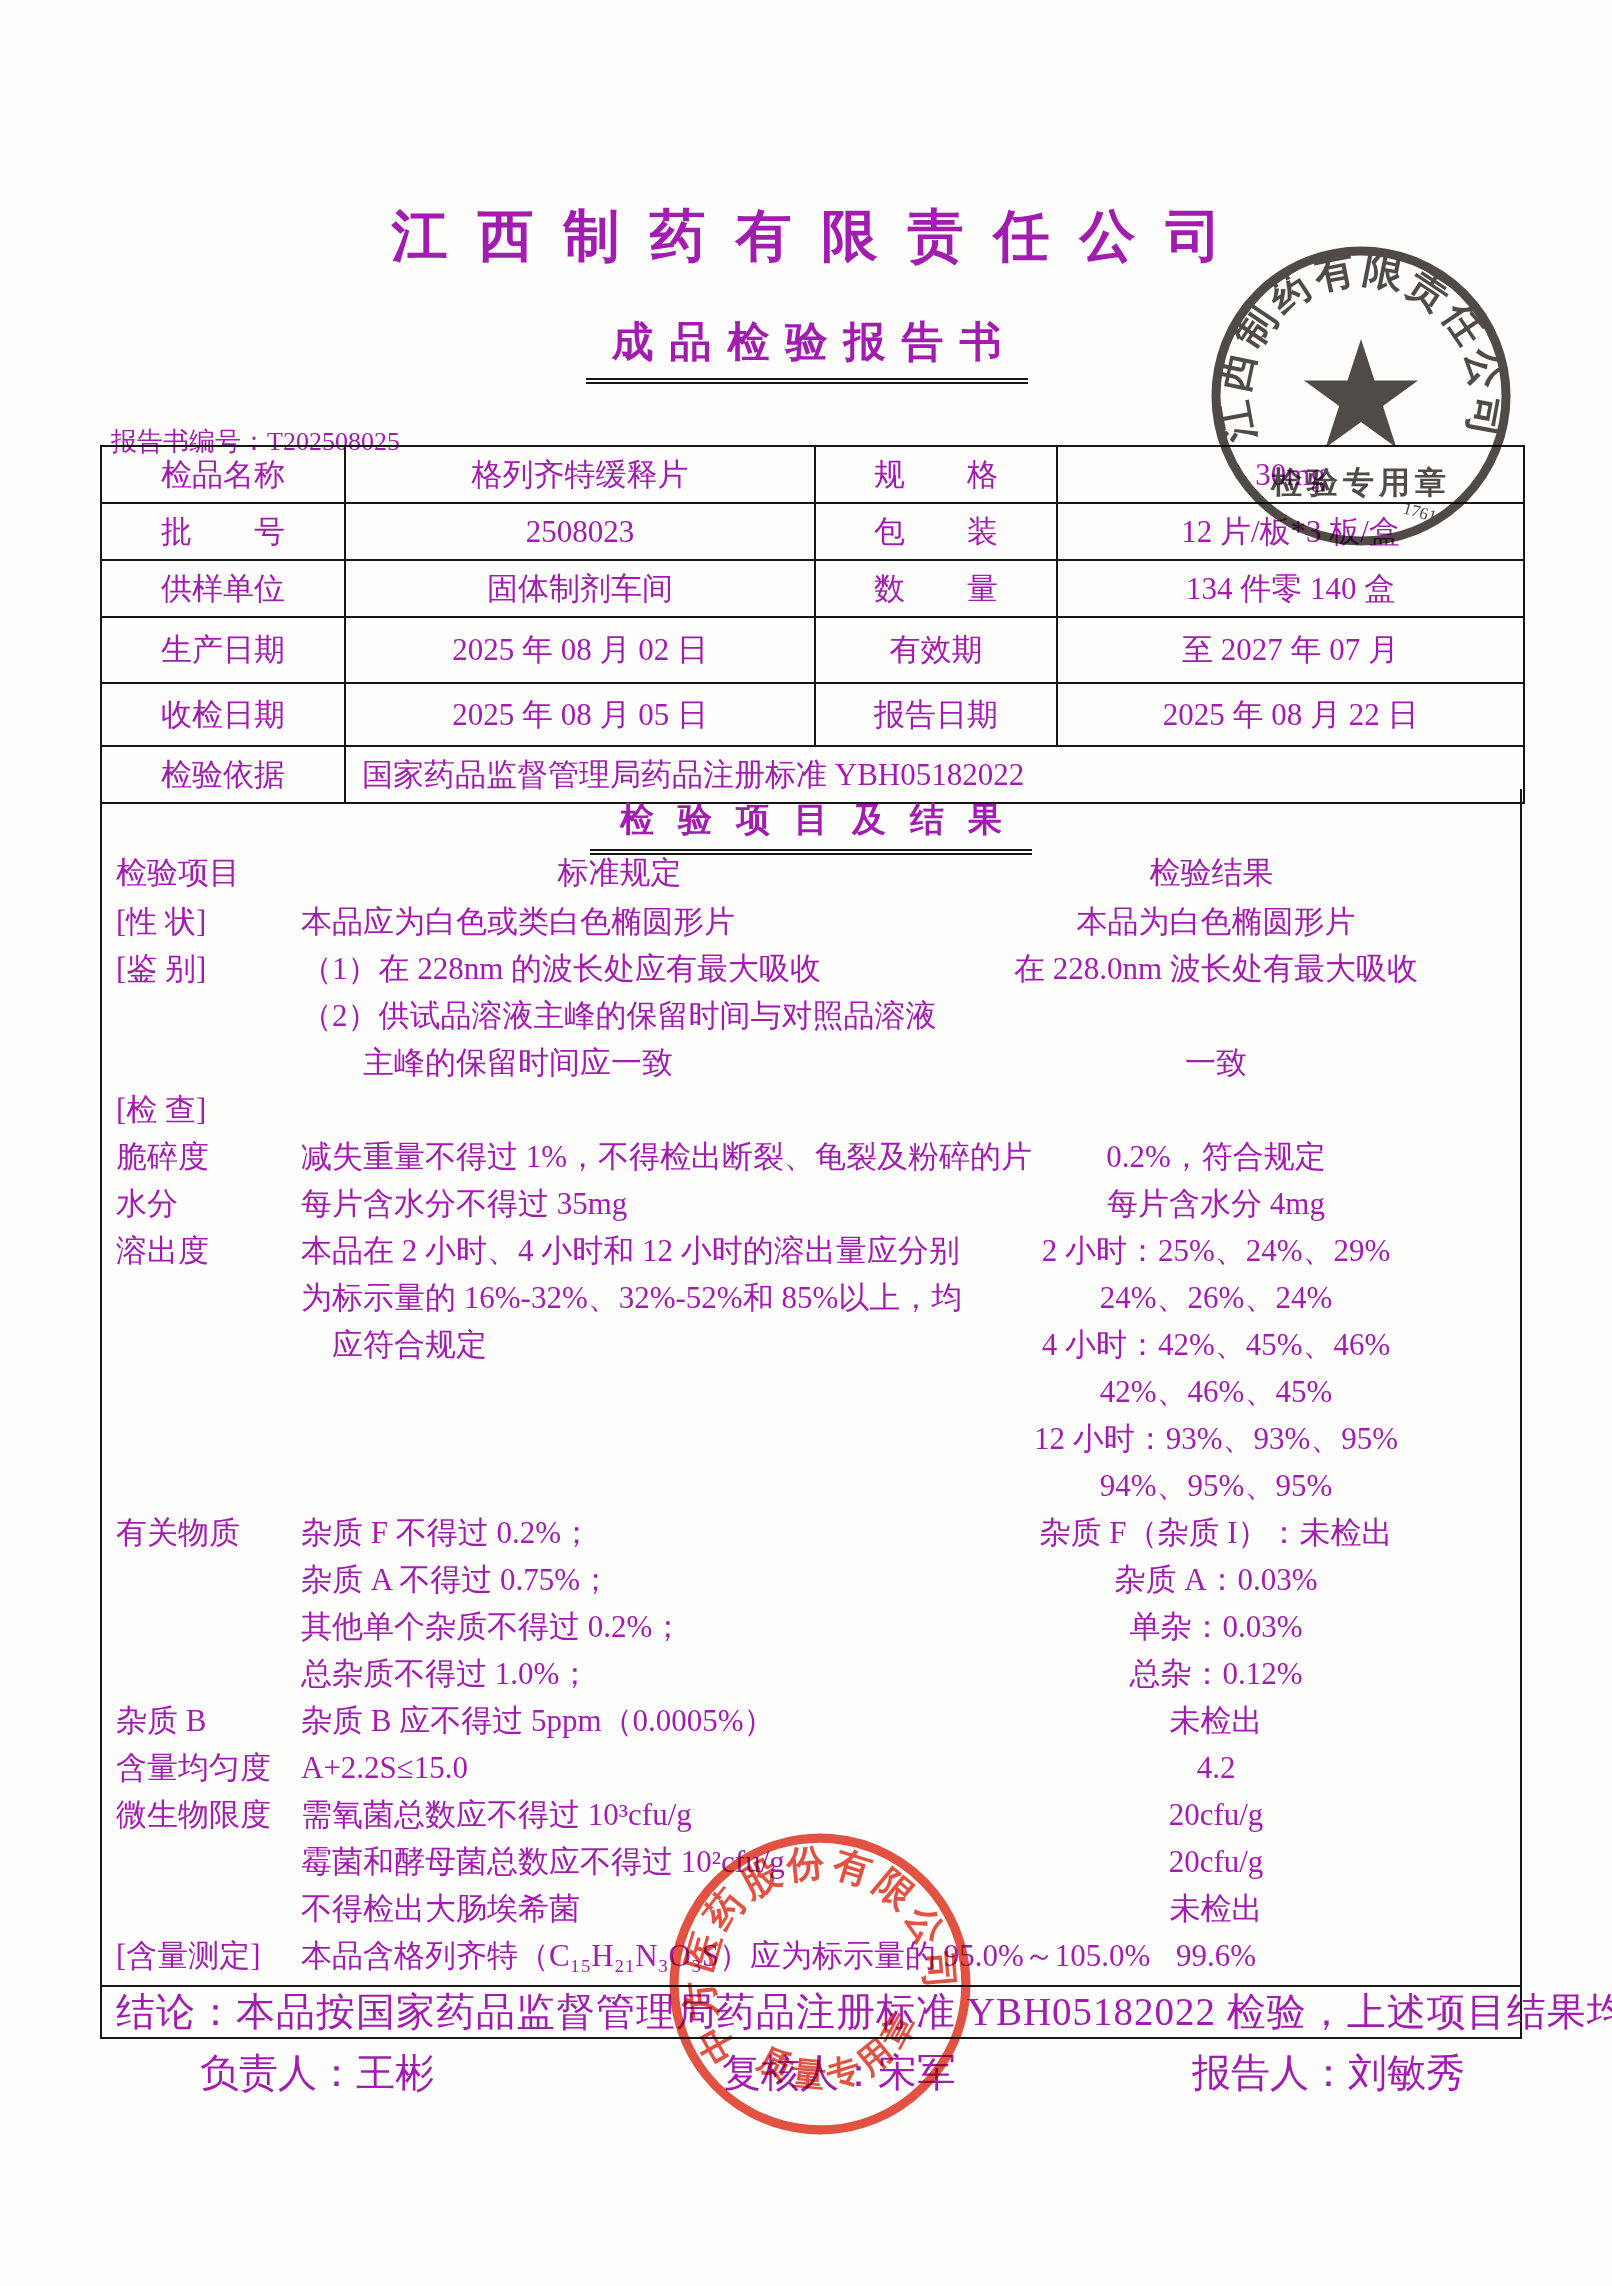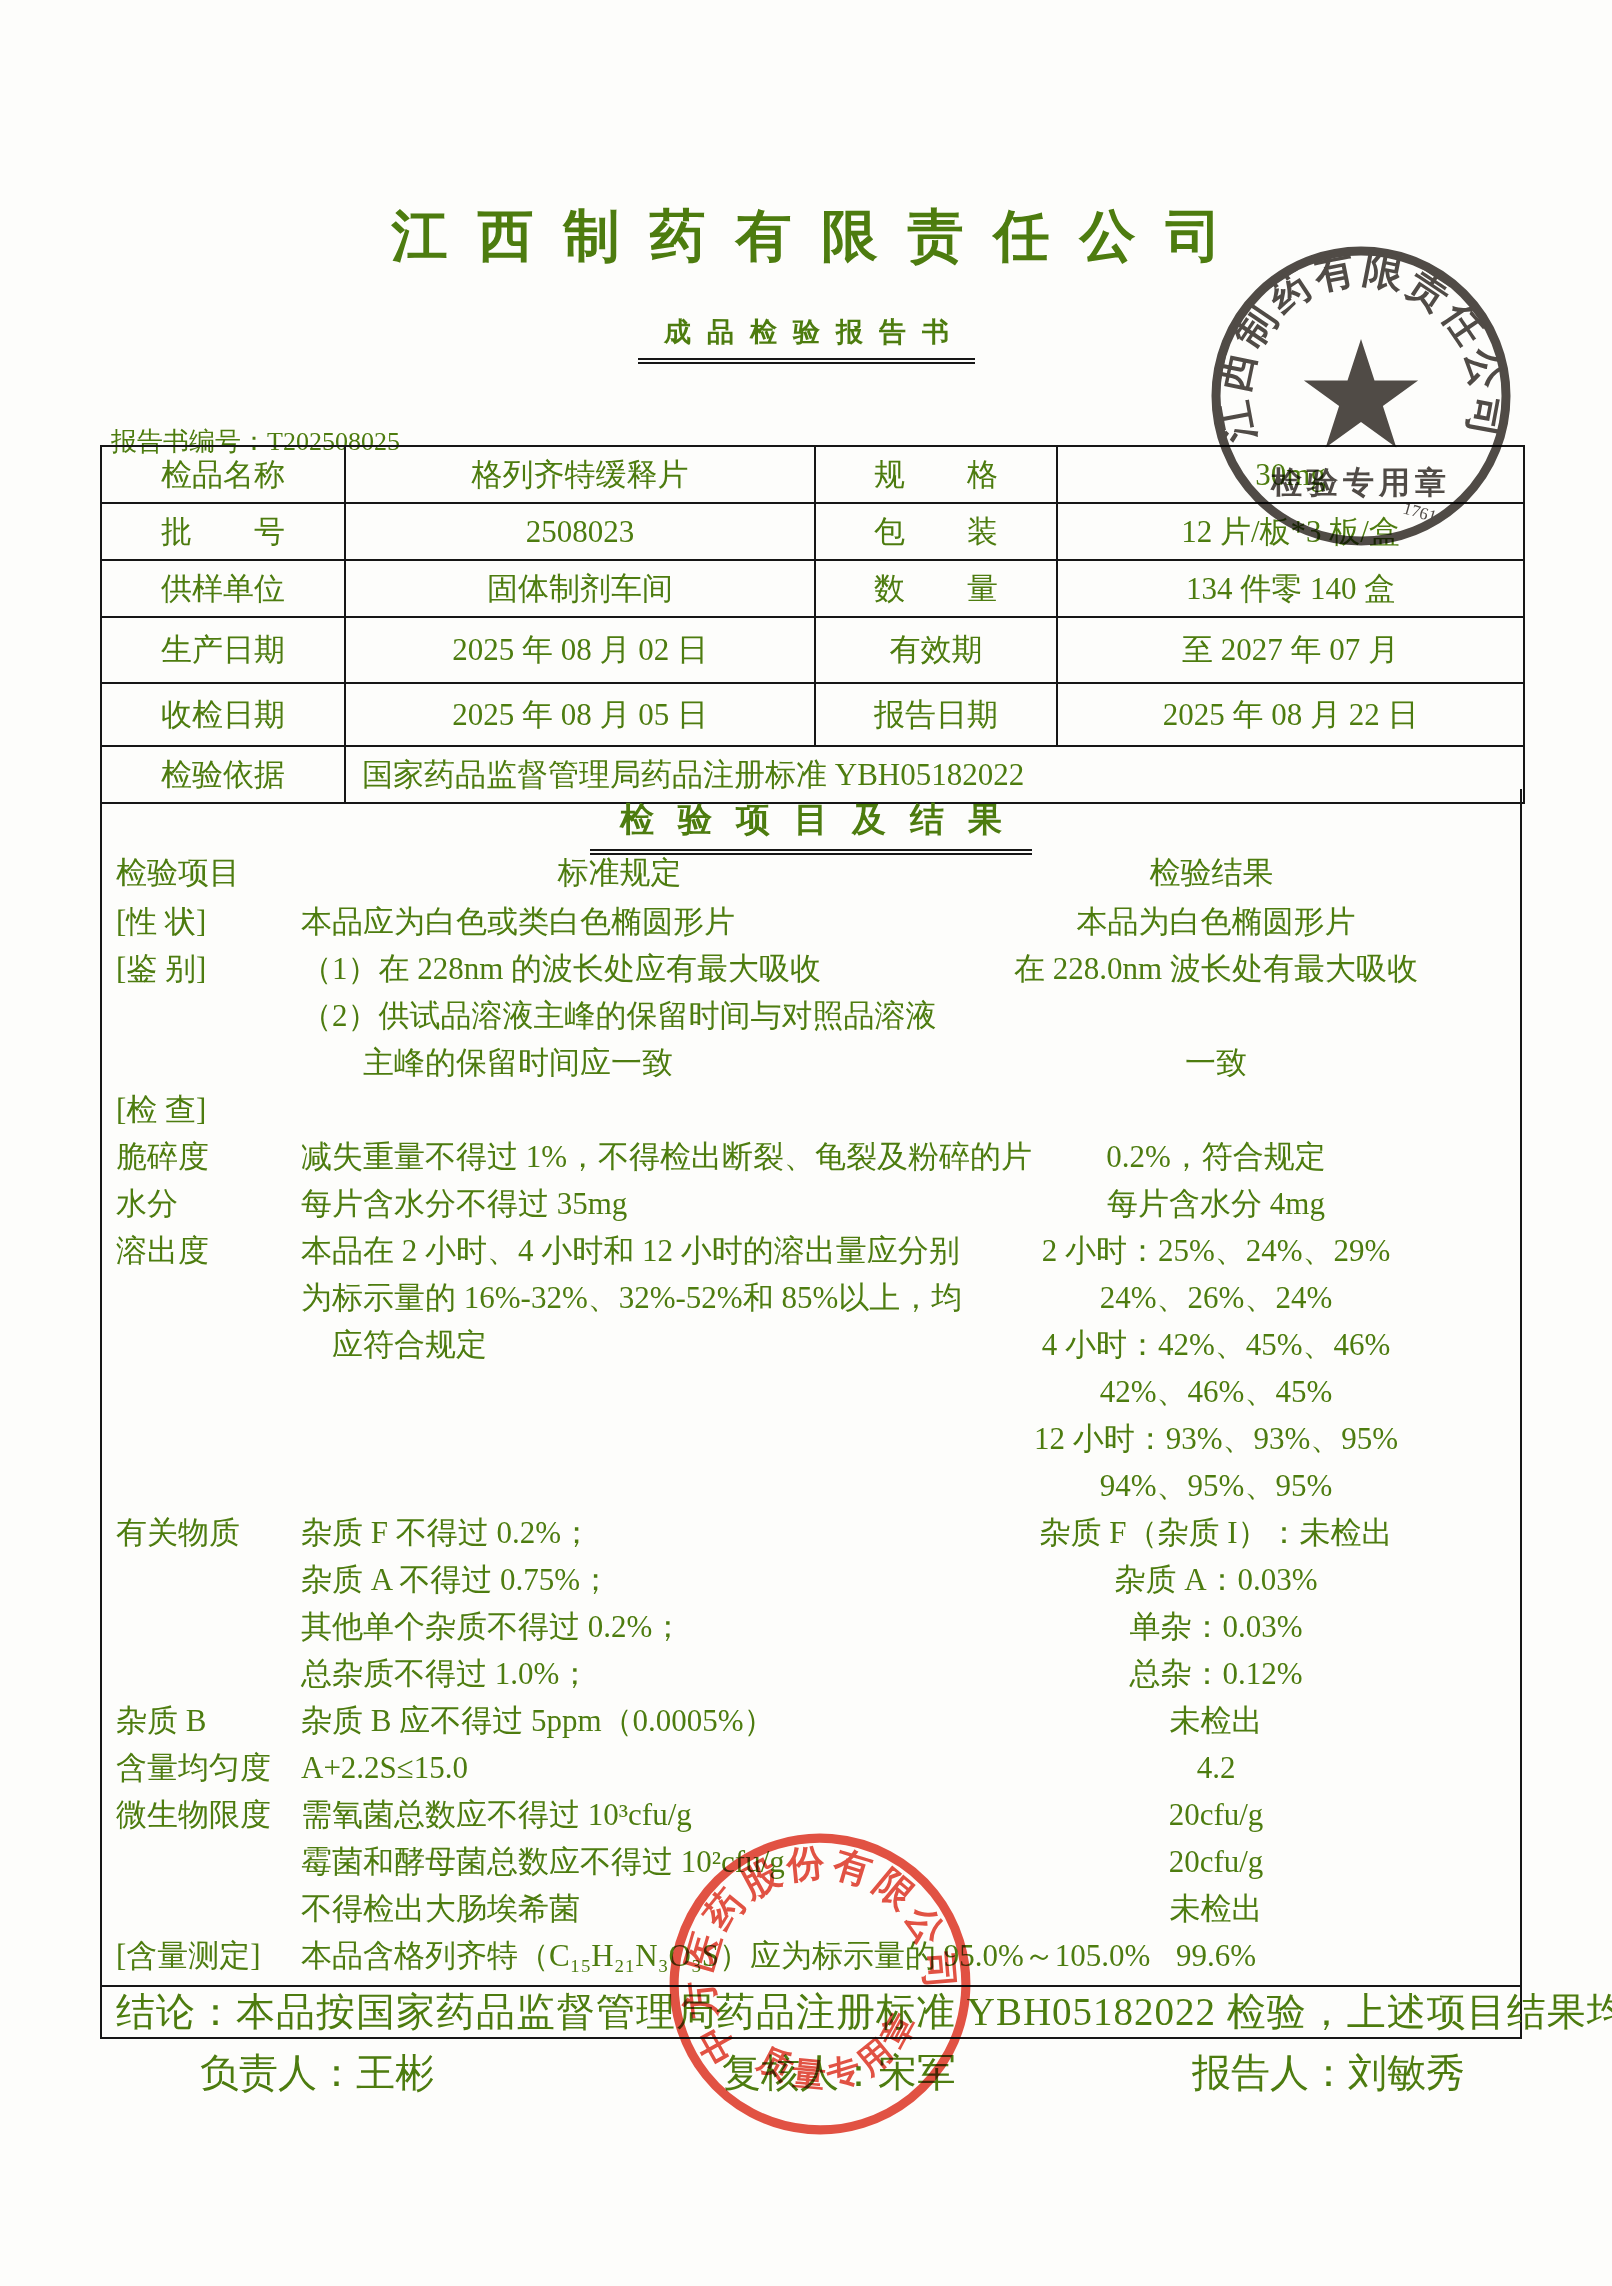--- a/index.html
+++ b/index.html
@@ -1,27 +1,27 @@
 <!DOCTYPE html>
 <html><head>
 <meta charset="utf-8">
 <style>
   html,body{margin:0;padding:0;background:#e9e9e9;}
   .page{
     position:relative;width:1613px;height:2287px;background:#fdfdfb;
-    font-family:"Liberation Serif","DejaVu Serif",serif;color:#4d7c0f;
+    font-family:"Liberation Serif","DejaVu Serif",serif;color:#a21caf;
     overflow:hidden;margin:0 auto;
   }
   .title{
     position:absolute;top:199px;left:0;width:100%;margin:0;text-align:center;
     font-size:56px;font-weight:bold;letter-spacing:30px;text-indent:30px;
   }
   .subtitle{position:absolute;top:314px;left:0;width:100%;margin:0;text-align:center;}
   .subtitle-inner{
-    display:inline-block;font-size:27px;font-weight:bold;letter-spacing:16px;text-indent:16px;
+    display:inline-block;font-size:42px;font-weight:bold;letter-spacing:16px;text-indent:16px;
     border-bottom:6px double #161616;padding:0 10px 8px 10px;
   }
   .report-no{position:absolute;left:111px;top:424px;font-size:26px;}
   .info-table{
     position:absolute;left:100px;top:445px;width:1422px;border-collapse:collapse;
     font-size:31px;table-layout:fixed;
   }
   .info-table td{border:2px solid #161616;padding:0 8px;height:55px;overflow:hidden;}
   .info-table tr.tall td{height:64px;}
   .info-table tr.tall2 td{height:61px;}

